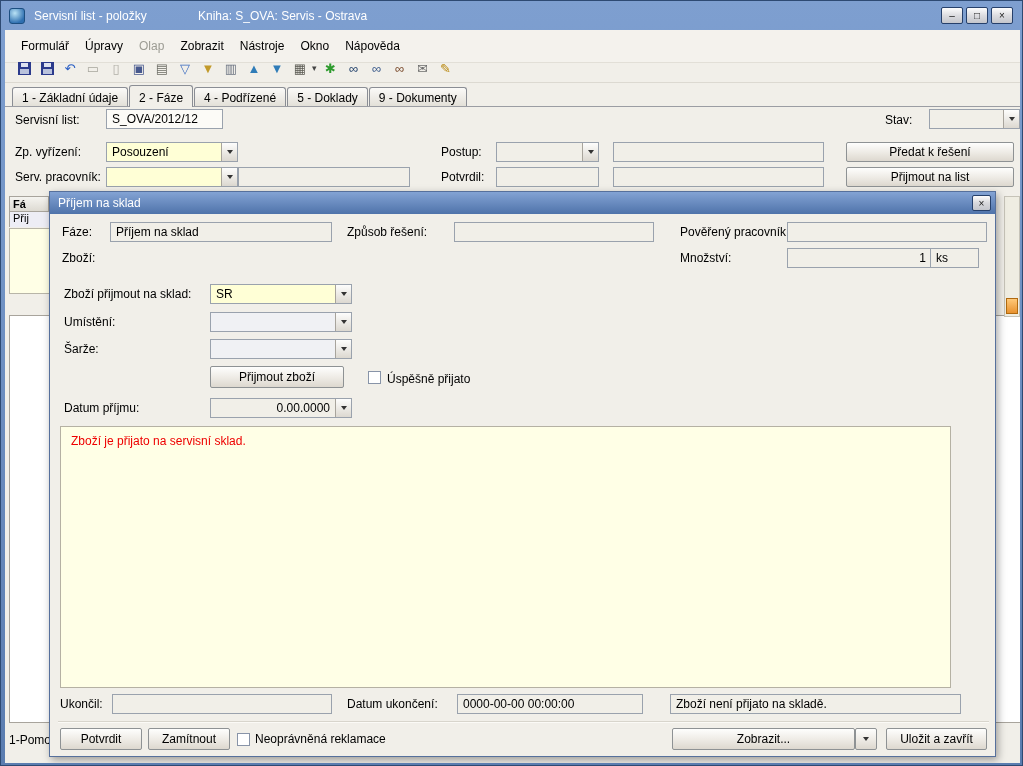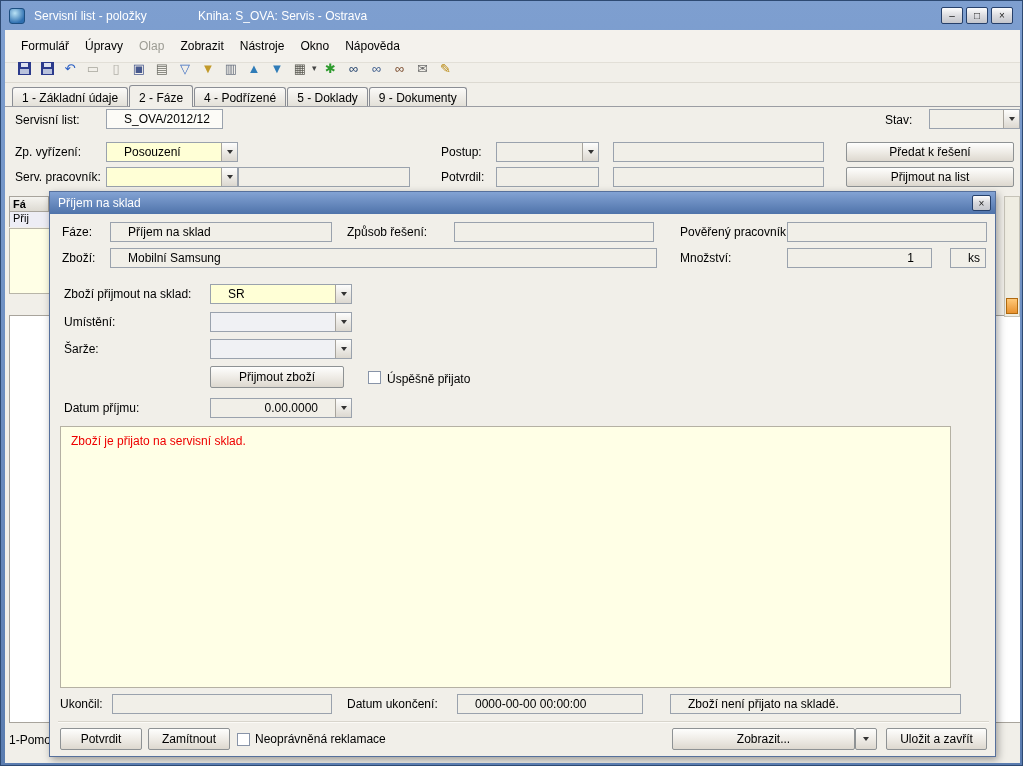--- a/index.html
+++ b/index.html
@@ -44,21 +44,21 @@
 
   .tabstrip { position:absolute; left:0; top:54px; width:100%; height:23px;
     display:flex; align-items:flex-end; padding-left:7px; border-bottom:1px solid #9b9da3; }
   .tab { border:1px solid #8a8d94; border-bottom:none; border-radius:3px 3px 0 0;
     padding:3px 9px; background:linear-gradient(#fbfaf8,#e3e0d8); margin-right:1px;
     height:19px; white-space:nowrap; }
   .tab.active { background:#f1efe9; height:22px; margin-bottom:-1px; padding-top:5px; z-index:2; }
 
   .lbl { position:absolute; white-space:nowrap; }
   .fld { position:absolute; height:20px; border:1px solid #9aa2ad; background:#f1efe8;
-    padding:0 17px; line-height:18px; white-space:nowrap; overflow:hidden; }
+    padding:0 5px; line-height:18px; white-space:nowrap; overflow:hidden; }
   .fld.white { background:#fcfbf7; }
   .fld.yellow { background:#ffffd6; }
   .fld.bluish { background:#f0f1f4; }
   .fld.num { text-align:right; }
   .dd { position:absolute; right:0; top:0; bottom:0; width:16px;
     background:linear-gradient(#fdfdfc,#dcd8d0); border-left:1px solid #a8a49c;
     display:flex; align-items:center; justify-content:center; }
   .tri { width:0; height:0; border-left:3.5px solid transparent; border-right:3.5px solid transparent;
     border-top:4px solid #333; }
   .combo .val { display:block; margin-right:16px; overflow:hidden; }
@@ -234,28 +234,25 @@
       <span class="lbl" style="left:297px;top:33px">Způsob řešení:</span>
       <div class="fld" style="left:404px;top:30px;width:200px">
         <span class="val"></span>
       </div>
       <span class="lbl" style="left:630px;top:33px">Pověřený pracovník:</span>
       <div class="fld" style="left:737px;top:30px;width:200px">
         <span class="val"></span>
       </div>
 
       <span class="lbl" style="left:12px;top:59px">Zboží:</span>
-      <div class="fld" style="left:60px;top:56px;width:547px">
-        <span class="val">Mobilní Samsung</span>
-      </div>
       <span class="lbl" style="left:630px;top:59px">Množství:</span>
       <div class="fld num" style="left:737px;top:56px;width:145px">
         <span class="val">1</span>
       </div>
-      <div class="fld" style="left:900px;top:56px;width:31px">
+      <div class="fld" style="left:880px;top:56px;width:49px">
         <span class="val">ks</span>
       </div>
 
       <span class="lbl" style="left:14px;top:95px">Zboží přijmout na sklad:</span>
       <div class="fld yellow combo" style="left:160px;top:92px;width:142px">
         <span class="val">SR</span>
         <span class="dd">
             <i class="tri"></i>
           </span>
       </div>

